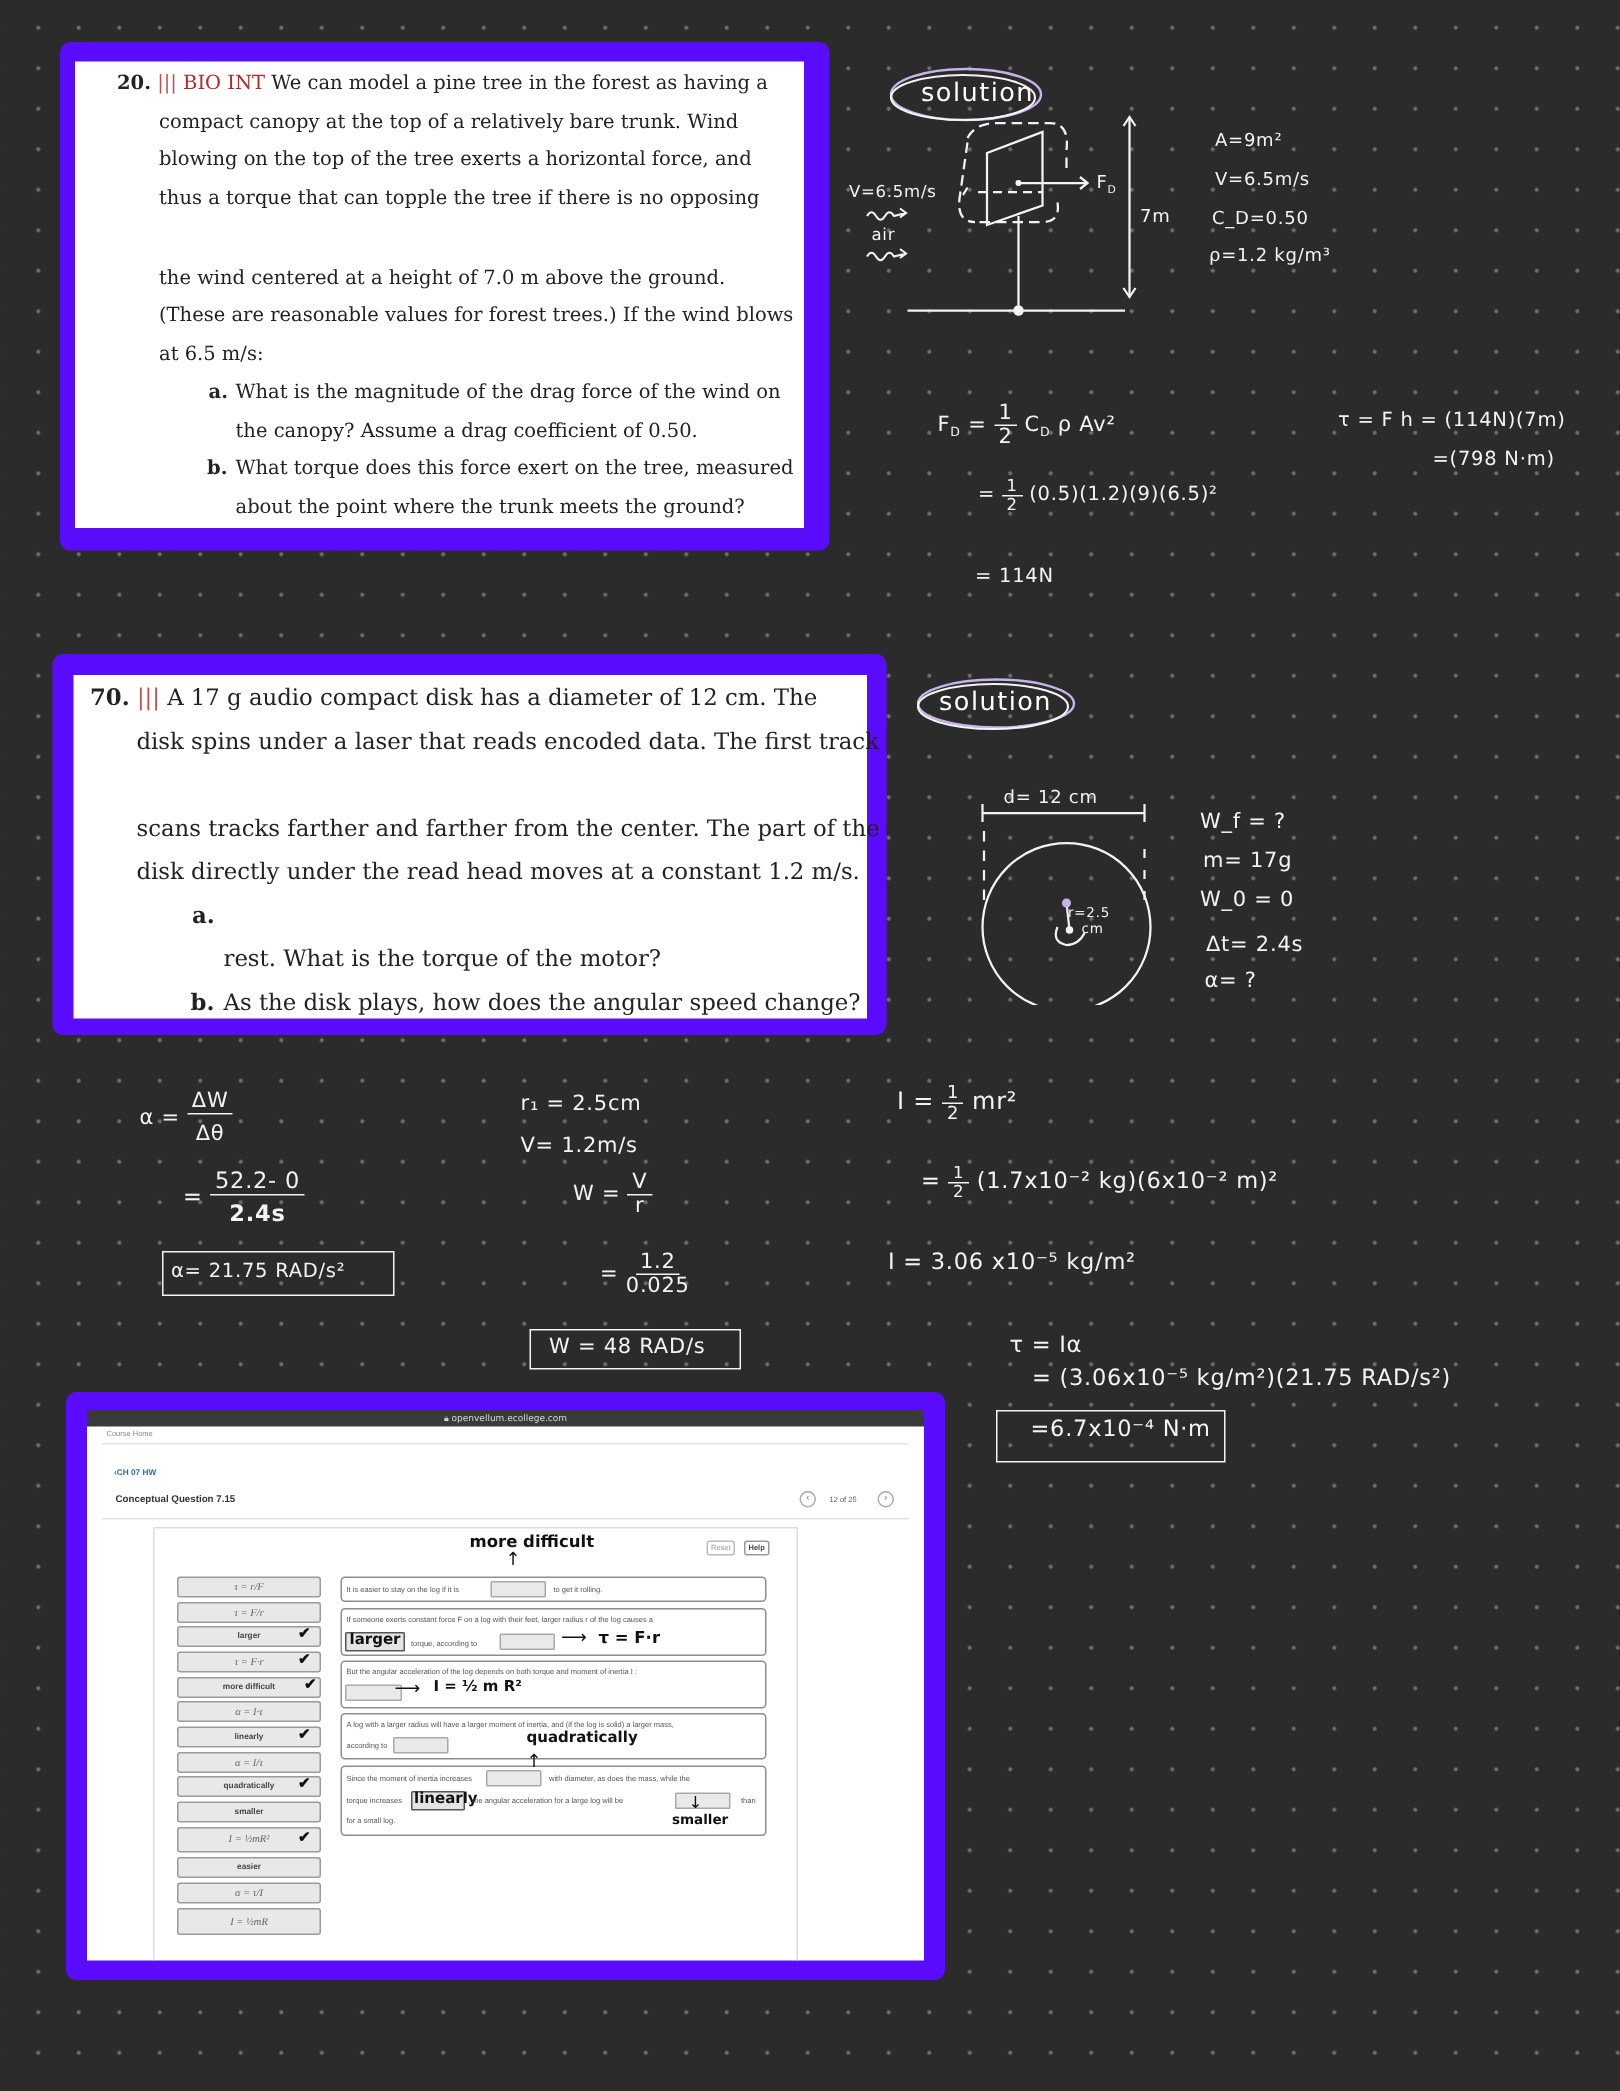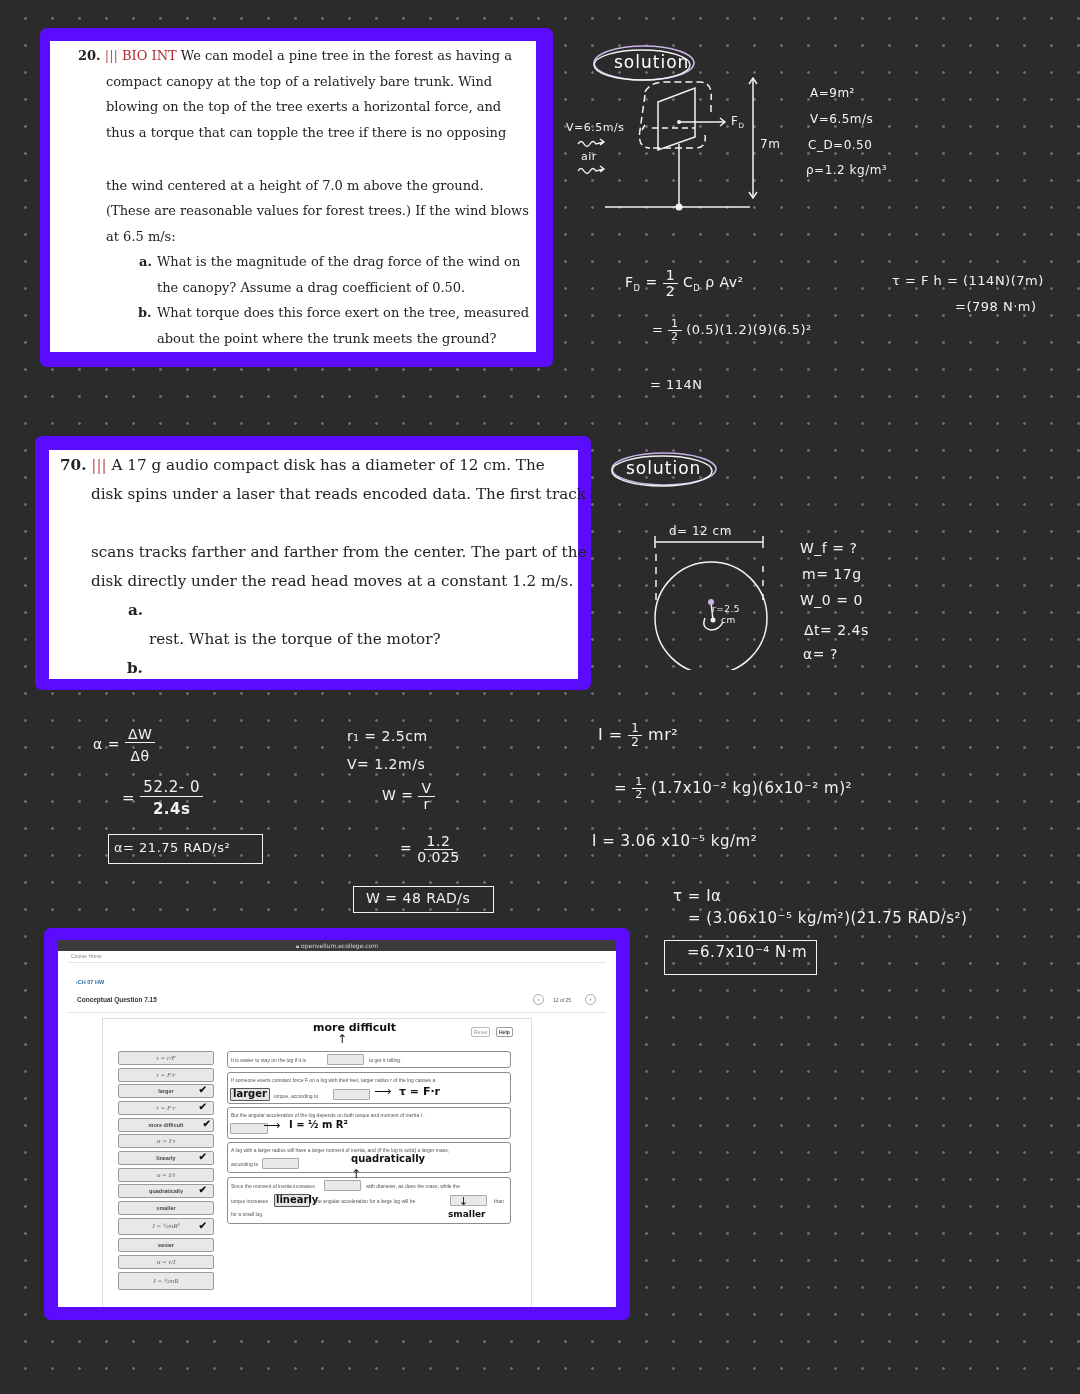--- a/index.html
+++ b/index.html
@@ -166,20 +166,21 @@
     <span class="num">70.</span>
     <span class="diff">|||</span>
     <span>A 17 g audio compact disk has a diameter of 12 cm. The</span>
   </p>
   <p style="left:42px;top:35px;">disk spins under a laser that reads encoded data. The first track</p>
   <p style="left:42px;top:93px;">scans tracks farther and farther from the center. The part of the</p>
   <p style="left:42px;top:122px;">disk directly under the read head moves at a constant 1.2 m/s.</p>
   <p style="left:79px;top:151px;"><span class="sub-label">a.</span></p>
   <p style="left:100px;top:180px;">rest. What is the torque of the motor?</p>
   <p style="left:78px;top:209px;"><span class="sub-label">b.</span></p>
+  <p style="left:100px;top:209px;">As the disk plays, how does the angular speed change?</p>
 </div>
 
 <svg class="abs" style="left:608px;top:449px;" width="112" height="42">
   <ellipse cx="56" cy="20" rx="52" ry="16" fill="none" stroke="#c9b3e6" stroke-width="1.6"></ellipse>
   <ellipse cx="54" cy="22" rx="50" ry="15" fill="none" stroke="#f3f3f3" stroke-width="1.4"></ellipse>
 </svg>
 <div class="sol-label" style="left:626px;top:458px;">solution</div>
 
 <div class="hw" style="left:669px;top:524px;font-size:12px;">d= 12 cm</div>
 <svg class="abs" style="left:645px;top:530px;" width="130" height="140">

